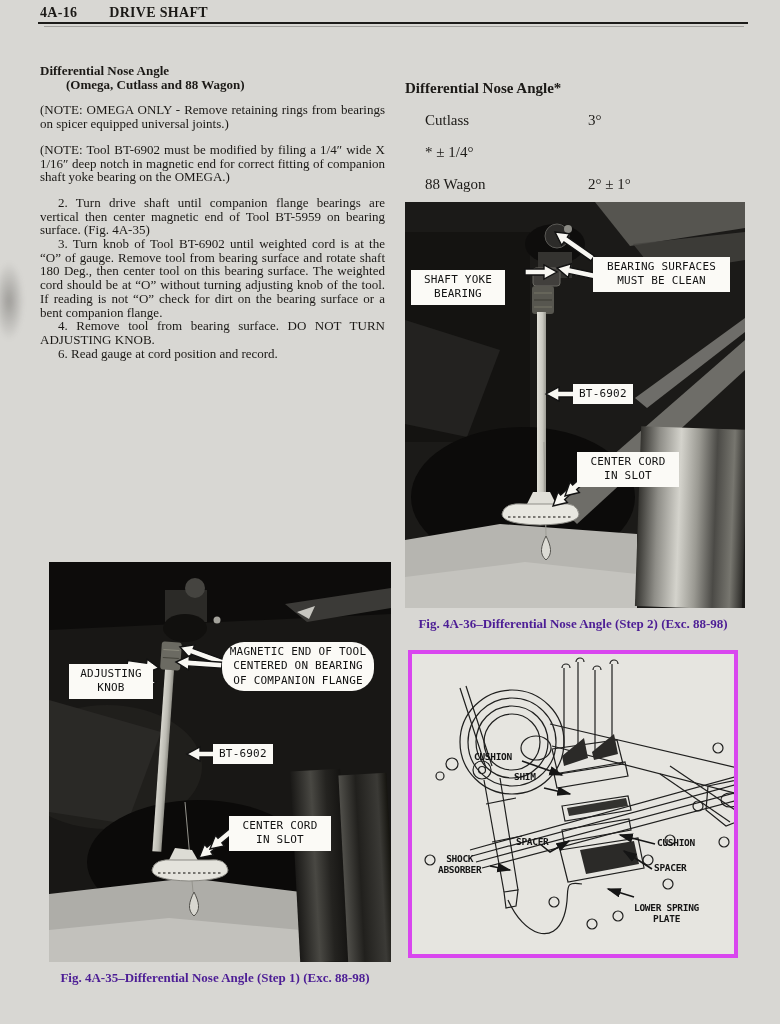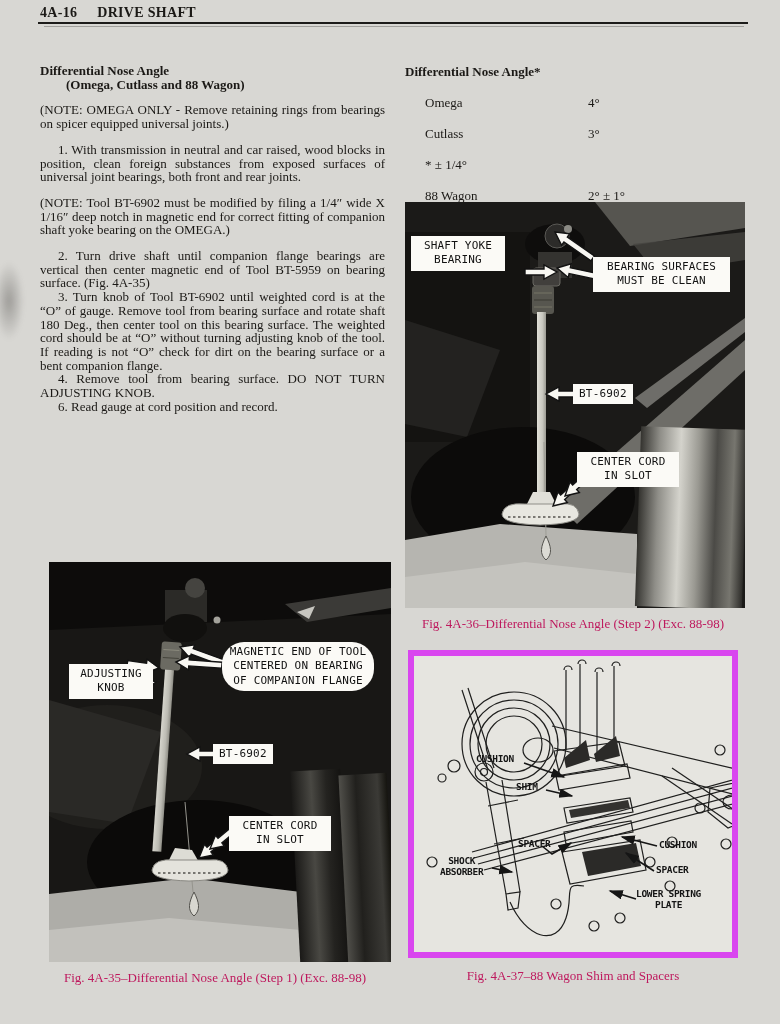--- a/index.html
+++ b/index.html
@@ -1,85 +1,80 @@
 <!DOCTYPE html>
 <html><head>
 <meta charset="utf-8">
 <style>
   html,body{margin:0;padding:0;}
   body{width:780px;height:1024px;background:#d8d7d3;font-family:"Liberation Serif",serif;color:#1b1916;}
   .page{position:relative;width:780px;height:1024px;overflow:hidden;}
 
   
   .hdr{position:absolute;left:40px;top:5px;font-weight:bold;font-size:14px;letter-spacing:.3px;}
-  .hdr .sec{margin-right:20px;}
+  .hdr .sec{margin-right:32px;}
   .rule{position:absolute;left:38px;top:22px;width:710px;height:2px;background:#1c1b19;}
   .rule2{position:absolute;left:44px;top:26px;width:700px;height:1px;background:rgba(60,58,55,.35);}
   .smudge{position:absolute;left:-6px;top:262px;width:30px;height:78px;border-radius:50%;
           background:radial-gradient(closest-side,rgba(110,108,105,.55),rgba(110,108,105,0));filter:blur(2px);}
 
   
   .colL{position:absolute;left:40px;top:64px;width:345px;font-size:13px;line-height:13.7px;}
   .colhead{font-weight:bold;}
   .colhead .l2{padding-left:26px;}
   p{margin:12px 0 0 0;text-align:justify;}
   p.step{margin:0;text-indent:18px;}
   p.step.first{margin-top:12px;}
   p.note{text-indent:0;}
 
   
-  .spec{position:absolute;left:405px;top:64px;width:345px;font-size:13px;}
+  .spec{position:absolute;left:405px;top:80px;width:345px;font-size:15px;}
   .spec .title{font-weight:bold;}
   .spec .row{display:flex;margin-top:15px;}
   .spec .row .lbl{width:183px;padding-left:20px;box-sizing:border-box;}
   .spec .row .val{width:120px;}
 
   
   .fig{position:absolute;overflow:hidden;}
   .fig svg{position:absolute;left:0;top:0;}
   .callout{position:absolute;background:#fbfaf6;color:#121212;font-family:"DejaVu Sans Mono",monospace;
            font-size:11px;line-height:1.3;padding:3px 6px;text-align:center;white-space:pre-line;letter-spacing:.2px;}
-  .caption{position:absolute;font-weight:normal;font-size:13px;text-align:center;color:#be185d;}
+  .caption{position:absolute;font-weight:bold;font-size:13px;text-align:center;color:#4c1d95;}
   .dlabel{position:absolute;font-family:"DejaVu Sans Mono",monospace;font-weight:bold;font-size:9.5px;
           line-height:1.15;color:#151515;text-align:center;white-space:pre-line;letter-spacing:-0.3px;}
   .frame37{position:absolute;left:408px;top:650px;width:330px;height:308px;background:#e6e5e0;
-           border:6px solid #d946ef;box-sizing:border-box;}
+           border:4px solid #d946ef;box-sizing:border-box;}
 </style>
 </head>
 <body>
 
 <div class="page">
 
   <div class="hdr">
     <span class="sec">4A-16</span><span>DRIVE SHAFT</span>
   </div>
   <div class="rule"></div>
   <div class="rule2"></div>
   <div class="smudge"></div>
 
   <div class="colL">
     <div class="colhead">
       <div>Differential Nose Angle</div>
       <div class="l2">(Omega, Cutlass and 88 Wagon)</div>
     </div>
     <p class="note">(NOTE: OMEGA ONLY - Remove retaining rings from bearings on spicer equipped universal joints.)</p>
-    <p class="step first">1. With transmission in neutral and car raised, wood blocks in position, clean foreign substances from exposed surfaces of universal joint bearings, both front and rear joints.</p>
     <p class="note">(NOTE: Tool BT-6902 must be modified by filing a 1/4″ wide X 1/16″ deep notch in magnetic end for correct fitting of companion shaft yoke bearing on the OMEGA.)</p>
     <p class="step first">2. Turn drive shaft until companion flange bearings are vertical then center magnetic end of Tool BT-5959 on bearing surface. (Fig. 4A-35)</p>
     <p class="step">3. Turn knob of Tool BT-6902 until weighted cord is at the “O” of gauge. Remove tool from bearing surface and rotate shaft 180 Deg., then center tool on this bearing surface. The weighted cord should be at “O” without turning adjusting knob of the tool. If reading is not “O” check for dirt on the bearing surface or a bent companion flange.</p>
     <p class="step">4. Remove tool from bearing surface. DO NOT TURN ADJUSTING KNOB.</p>
     <p class="step">6. Read gauge at cord position and record.</p>
   </div>
 
   <div class="spec">
     <div class="title">Differential Nose Angle*</div>
-    <div class="row">
-      <span class="lbl">Omega</span>
-      <span class="val">4°</span>
-    </div>
     <div class="row">
       <span class="lbl">Cutlass</span>
       <span class="val">3°</span>
     </div>
     <div class="row">
       <span class="lbl">* ± 1/4°</span>
       <span class="val"></span>
     </div>
     <div class="row">
       <span class="lbl">88 Wagon</span>
@@ -136,21 +131,21 @@
 
       <g fill="#f8f7f2" stroke="#121212" stroke-width="1.4">
         <polygon points="0,0 13,-7 13,-3 32,-3 32,3 13,3 13,7" transform="translate(152,70) rotate(180)"></polygon>
         <polygon points="0,0 13,-7 13,-3 46,-3 46,3 13,3 13,7" transform="translate(150,30) rotate(35)"></polygon>
         <polygon points="0,0 13,-7 13,-3 46,-3 46,3 13,3 13,7" transform="translate(152,66) rotate(12)"></polygon>
         <polygon points="0,0 13,-7 13,-3 32,-3 32,3 13,3 13,7" transform="translate(141,192)"></polygon>
         <polygon points="0,0 13,-7 13,-3 32,-3 32,3 13,3 13,7" transform="translate(148,304) rotate(-42)"></polygon>
         <polygon points="0,0 13,-7 13,-3 32,-3 32,3 13,3 13,7" transform="translate(160,294) rotate(-42)"></polygon>
       </g>
     </svg>
-    <div class="callout" style="left:6px;top:34px;width:82px;">SHAFT YOKE
+    <div class="callout" style="left:6px;top:68px;width:82px;">SHAFT YOKE
 BEARING</div>
     <div class="callout" style="left:188px;top:55px;width:125px;">BEARING SURFACES
 MUST BE CLEAN</div>
     <div class="callout" style="left:168px;top:182px;">BT-6902</div>
     <div class="callout" style="left:172px;top:250px;width:90px;">CENTER CORD
 IN SLOT</div>
   </div>
   <div class="caption" style="left:398px;top:616px;width:350px;">Fig. 4A-36–Differential Nose Angle (Step 2) (Exc. 88-98)</div>
 
   <div class="fig" style="left:49px;top:562px;width:342px;height:400px;">
@@ -288,24 +283,23 @@
         <line x1="110" y1="107" x2="150" y2="121" marker-end="url(#ah)"></line>
         <line x1="132" y1="134" x2="158" y2="140" marker-end="url(#ah)"></line>
         <path d="M128,190 L138,198 L157,187" marker-end="url(#ah)"></path>
         <line x1="78" y1="212" x2="98" y2="216" marker-end="url(#ah)"></line>
         <line x1="243" y1="190" x2="208" y2="181" marker-end="url(#ah)"></line>
         <line x1="240" y1="215" x2="212" y2="197" marker-end="url(#ah)"></line>
         <line x1="222" y1="243" x2="196" y2="235" marker-end="url(#ah)"></line>
       </g>
     </svg>
     <div class="dlabel" style="left:62px;top:98px;">CUSHION</div>
-    <div class="dlabel" style="left:102px;top:126px;">SHIM</div>
+    <div class="dlabel" style="left:102px;top:118px;">SHIM</div>
     <div class="dlabel" style="left:104px;top:183px;">SPACER</div>
     <div class="dlabel" style="left:26px;top:200px;">SHOCK
 ABSORBER</div>
     <div class="dlabel" style="left:245px;top:184px;">CUSHION</div>
     <div class="dlabel" style="left:242px;top:209px;">SPACER</div>
-    <div class="dlabel" style="left:222px;top:233px;text-align:center;">LOWER SPRING
+    <div class="dlabel" style="left:222px;top:249px;text-align:center;">LOWER SPRING
 PLATE</div>
   </div>
-  <div class="caption" style="left:398px;top:968px;width:350px;">Fig. 4A-37–88 Wagon Shim and Spacers</div>
 
 </div>
 
 </body></html>

